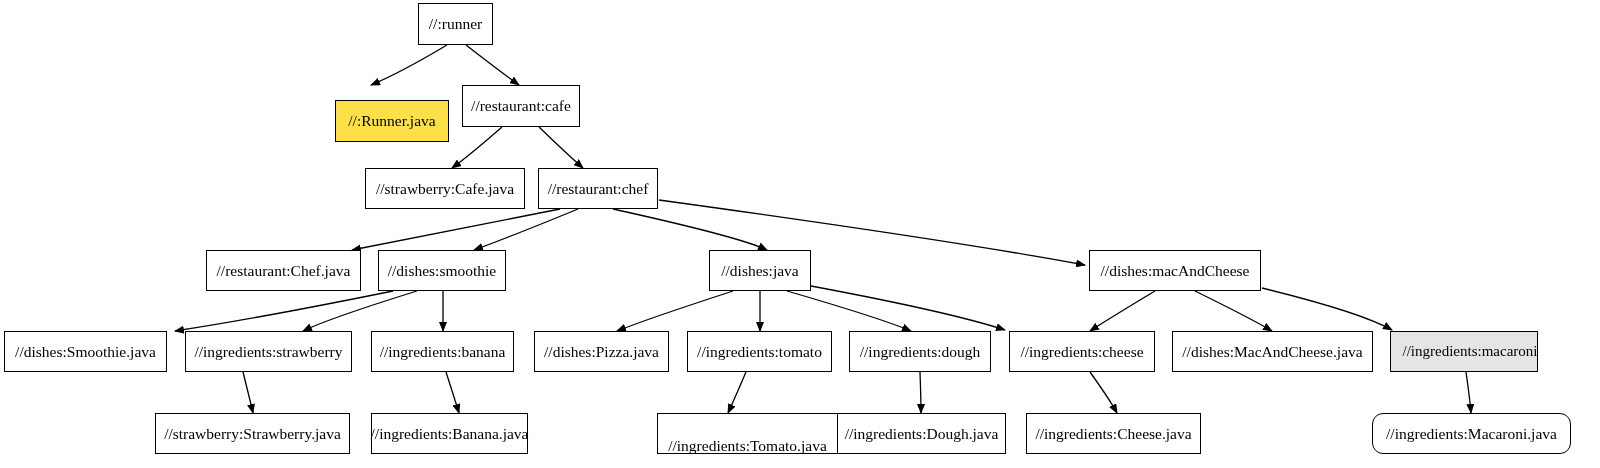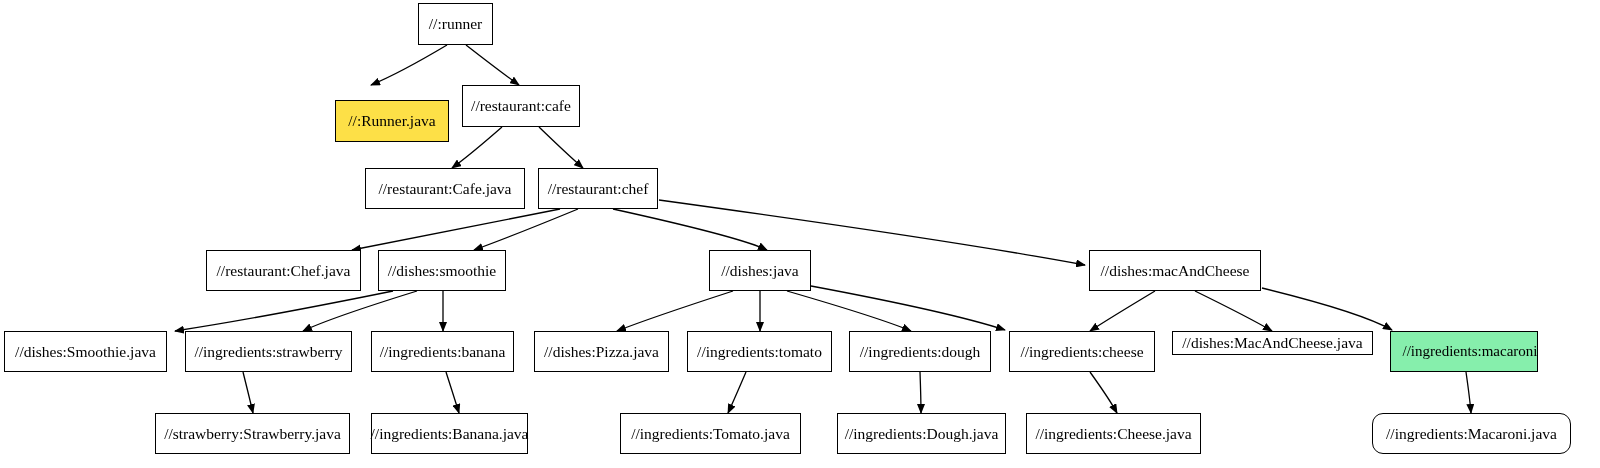--- a/index.html
+++ b/index.html
@@ -86,21 +86,21 @@
       <div class="node" style="left: 418px; top: 3px; width: 75px; height: 42px; background: rgb(255, 255, 255); border-color: rgb(0, 0, 0);">
         <span class="node-label">//:runner</span>
       </div>
       <div class="node" style="left: 335px; top: 100px; width: 114px; height: 42px; background: #fde047; border-color: rgb(0, 0, 0);">
         <span class="node-label">//:Runner.java</span>
       </div>
       <div class="node" style="left: 462px; top: 85px; width: 118px; height: 42px; background: rgb(255, 255, 255); border-color: rgb(0, 0, 0);">
         <span class="node-label">//restaurant:cafe</span>
       </div>
       <div class="node" style="left: 365px; top: 168px; width: 160px; height: 41px; background: rgb(255, 255, 255); border-color: rgb(0, 0, 0);">
-        <span class="node-label">//restaurant:Cafe.java</span>
+        <span class="node-label">//strawberry:Cafe.java</span>
       </div>
       <div class="node" style="left: 538px; top: 168px; width: 120px; height: 41px; background: rgb(255, 255, 255); border-color: rgb(0, 0, 0);">
         <span class="node-label">//restaurant:chef</span>
       </div>
       <div class="node" style="left: 206px; top: 250px; width: 155px; height: 41px; background: rgb(255, 255, 255); border-color: rgb(0, 0, 0);">
         <span class="node-label">//restaurant:Chef.java</span>
       </div>
       <div class="node" style="left: 378px; top: 250px; width: 128px; height: 41px; background: rgb(255, 255, 255); border-color: rgb(0, 0, 0);">
         <span class="node-label">//dishes:smoothie</span>
       </div>
@@ -124,33 +124,33 @@
       </div>
       <div class="node" style="left: 687px; top: 331px; width: 145px; height: 41px; background: rgb(255, 255, 255); border-color: rgb(0, 0, 0);">
         <span class="node-label">//ingredients:tomato</span>
       </div>
       <div class="node" style="left: 849px; top: 331px; width: 142px; height: 41px; background: rgb(255, 255, 255); border-color: rgb(0, 0, 0);">
         <span class="node-label">//ingredients:dough</span>
       </div>
       <div class="node" style="left: 1009px; top: 331px; width: 146px; height: 41px; background: rgb(255, 255, 255); border-color: rgb(0, 0, 0);">
         <span class="node-label">//ingredients:cheese</span>
       </div>
-      <div class="node" style="left: 1172px; top: 331px; width: 201px; height: 24px; background: rgb(255, 255, 255); border-color: rgb(0, 0, 0);">
+      <div class="node" style="left: 1172px; top: 331px; width: 201px; height: 41px; background: rgb(255, 255, 255); border-color: rgb(0, 0, 0);">
         <span class="node-label">//dishes:MacAndCheese.java</span>
       </div>
-      <div class="node" style="left: 1390px; top: 331px; width: 148px; height: 41px; background: #86efac; border-color: rgb(0, 0, 0); padding-left: 12px;">
+      <div class="node" style="left: 1390px; top: 331px; width: 148px; height: 41px; background: #e5e5e5; border-color: rgb(0, 0, 0); padding-left: 12px;">
         <span class="node-label" style="font-size: 15px;">//ingredients:macaroni</span>
       </div>
       <div class="node" style="left: 155px; top: 413px; width: 195px; height: 41px; background: rgb(255, 255, 255); border-color: rgb(0, 0, 0);">
         <span class="node-label">//strawberry:Strawberry.java</span>
       </div>
       <div class="node" style="left: 371px; top: 413px; width: 157px; height: 41px; background: rgb(255, 255, 255); border-color: rgb(0, 0, 0);">
         <span class="node-label">//ingredients:Banana.java</span>
       </div>
-      <div class="node" style="left: 620px; top: 413px; width: 181px; height: 41px; background: rgb(255, 255, 255); border-color: rgb(0, 0, 0);">
+      <div class="node" style="left: 657px; top: 413px; width: 181px; height: 41px; background: rgb(255, 255, 255); border-color: rgb(0, 0, 0); align-items: flex-end;">
         <span class="node-label">//ingredients:Tomato.java</span>
       </div>
       <div class="node" style="left: 837px; top: 413px; width: 169px; height: 41px; background: rgb(255, 255, 255); border-color: rgb(0, 0, 0);">
         <span class="node-label">//ingredients:Dough.java</span>
       </div>
       <div class="node" style="left: 1026px; top: 413px; width: 175px; height: 41px; background: rgb(255, 255, 255); border-color: rgb(0, 0, 0);">
         <span class="node-label">//ingredients:Cheese.java</span>
       </div>
       <div class="node" style="left: 1372px; top: 413px; width: 199px; height: 41px; background: rgb(255, 255, 255); border-color: rgb(0, 0, 0); border-radius: 11px;">
         <span class="node-label">//ingredients:Macaroni.java</span>

